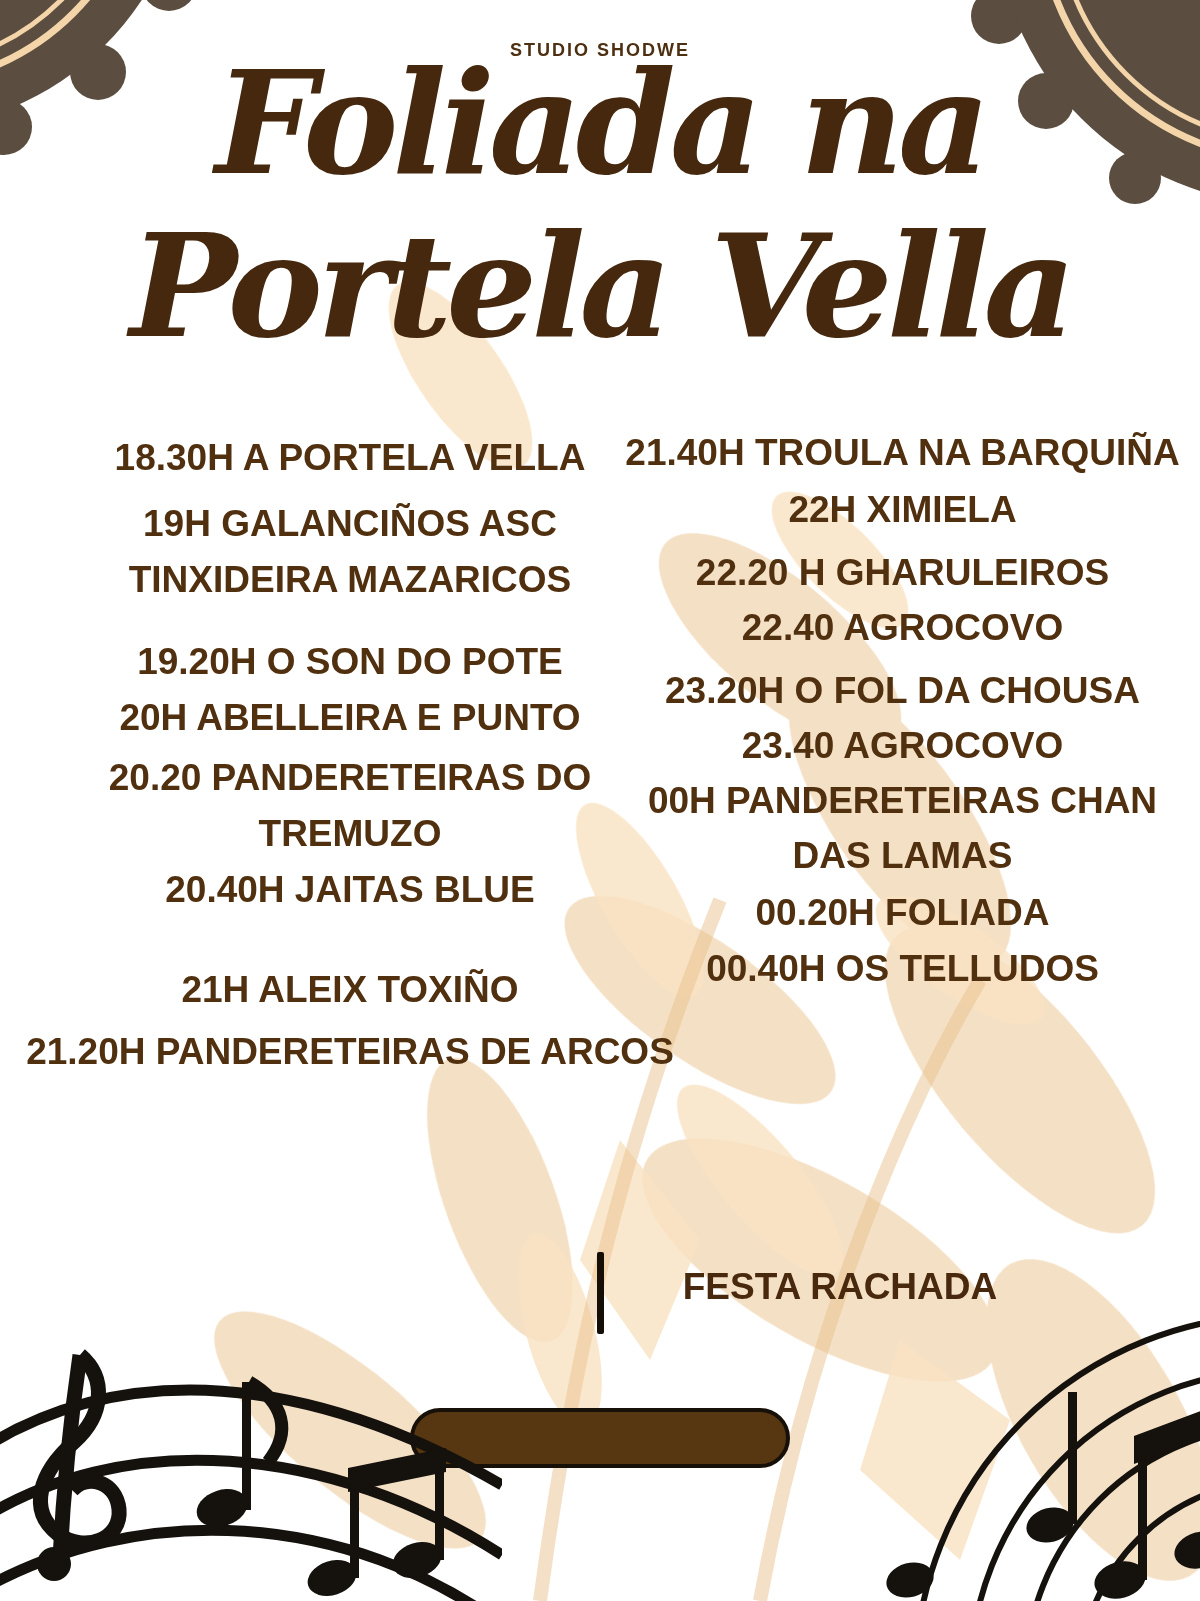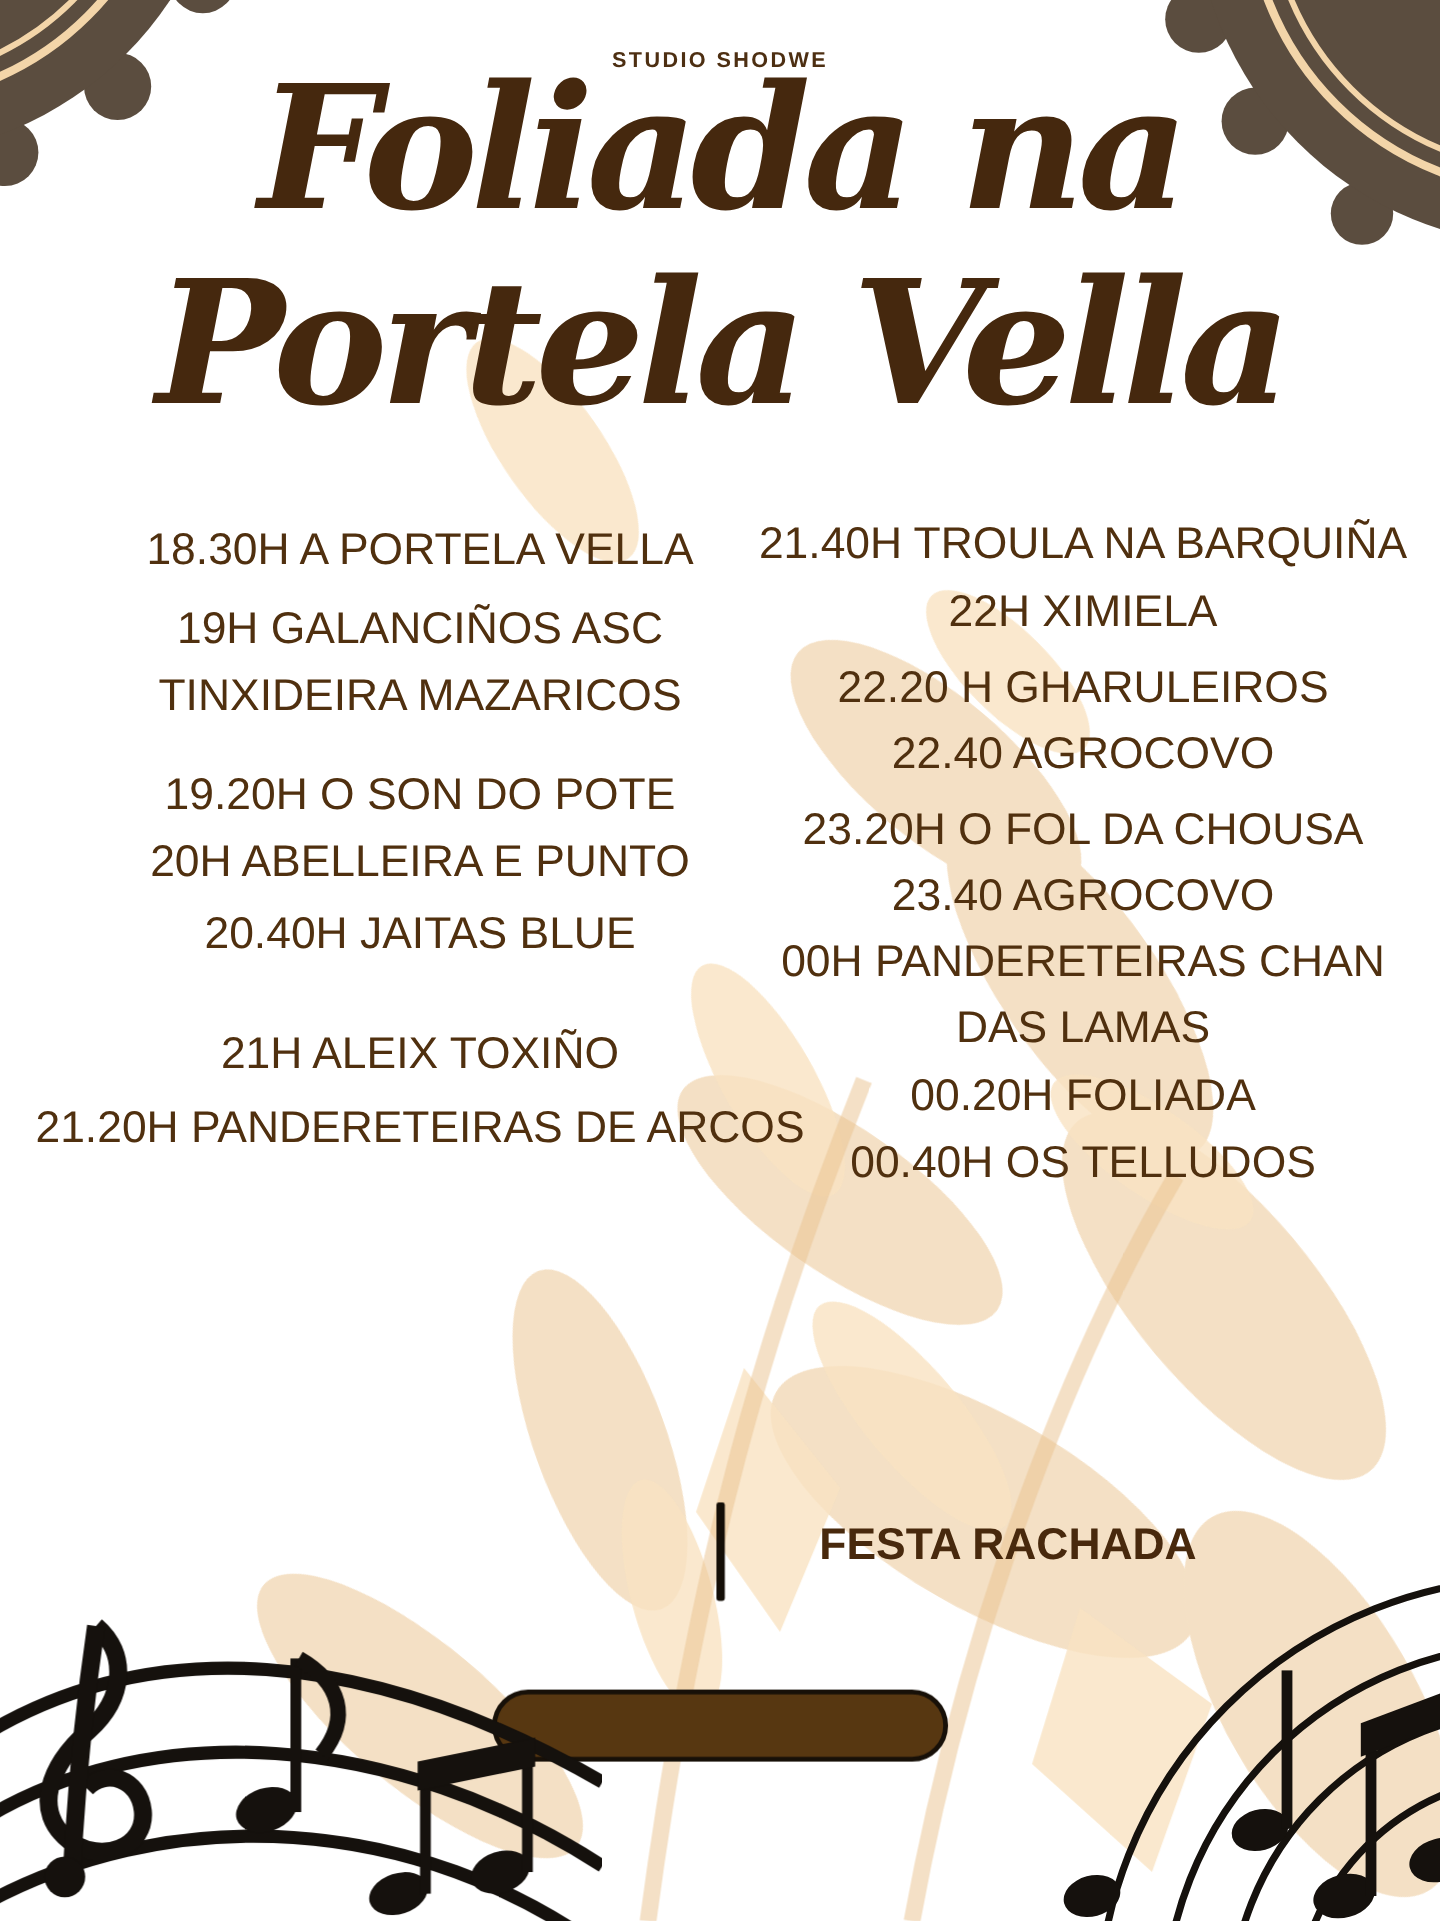--- a/index.html
+++ b/index.html
@@ -15,21 +15,21 @@
     text-align:center; font-weight:bold; font-size:18px; letter-spacing:2px;
     color:#4d2f12;
   }
   .title{
     position:absolute; top:42px; left:0; width:100%;
     text-align:center; color:#45280e;
     font-family:"DejaVu Serif", serif; font-style:italic; font-weight:bold;
     font-size:143px; line-height:163px; letter-spacing:-6px;
   }
   .col{
-    position:absolute; color:#50300f; font-weight:normal;
+    position:absolute; color:#50300f; font-weight:bold;
     text-transform:uppercase;
   }
   .col .entry{ text-align:center; margin-left:auto; margin-right:auto;}
   .col-left{ left:20px; top:430px; width:660px; font-size:37px; line-height:56px;}
   .col-right{ left:610px; top:425px; width:585px; font-size:37px; line-height:55px;}
   .w600{max-width:600px;} .w560{max-width:560px;} .w440{max-width:440px;} .w540{max-width:540px;}
   .mb2{margin-bottom:2px;} .mb1{margin-bottom:1px;} .mb4{margin-bottom:4px;}
   .mb6{margin-bottom:6px;margin-top:44px;} .mb8{margin-bottom:8px;} .mb10{margin-bottom:10px;} .mb24{} .mb26{margin-bottom:26px;}
   .mb0{margin-bottom:0;}
   .date{
@@ -109,20 +109,21 @@
   <div class="title">
     <div>Foliada na</div>
     <div>Portela Vella</div>
   </div>
 
   <div class="col col-left">
     <div class="entry mb10">18.30H A PORTELA VELLA</div>
     <div class="entry mb26 w600">19H GALANCIÑOS ASC TINXIDEIRA MAZARICOS</div>
     <div class="entry mb24">19.20H O SON DO POTE</div>
     <div class="entry mb4">20H ABELLEIRA E PUNTO</div>
+    <div class="entry mb0 w560">20.20 PANDERETEIRAS DO TREMUZO</div>
     <div class="entry mb8">20.40H JAITAS BLUE</div>
     <div class="entry mb6">21H ALEIX TOXIÑO</div>
     <div class="entry">21.20H PANDERETEIRAS DE ARCOS</div>
   </div>
 
   <div class="col col-right">
     <div class="entry mb2">21.40H TROULA NA BARQUIÑA</div>
     <div class="entry mb8">22H XIMIELA</div>
     <div class="entry mb0">22.20 H GHARULEIROS</div>
     <div class="entry mb8">22.40 AGROCOVO</div>

